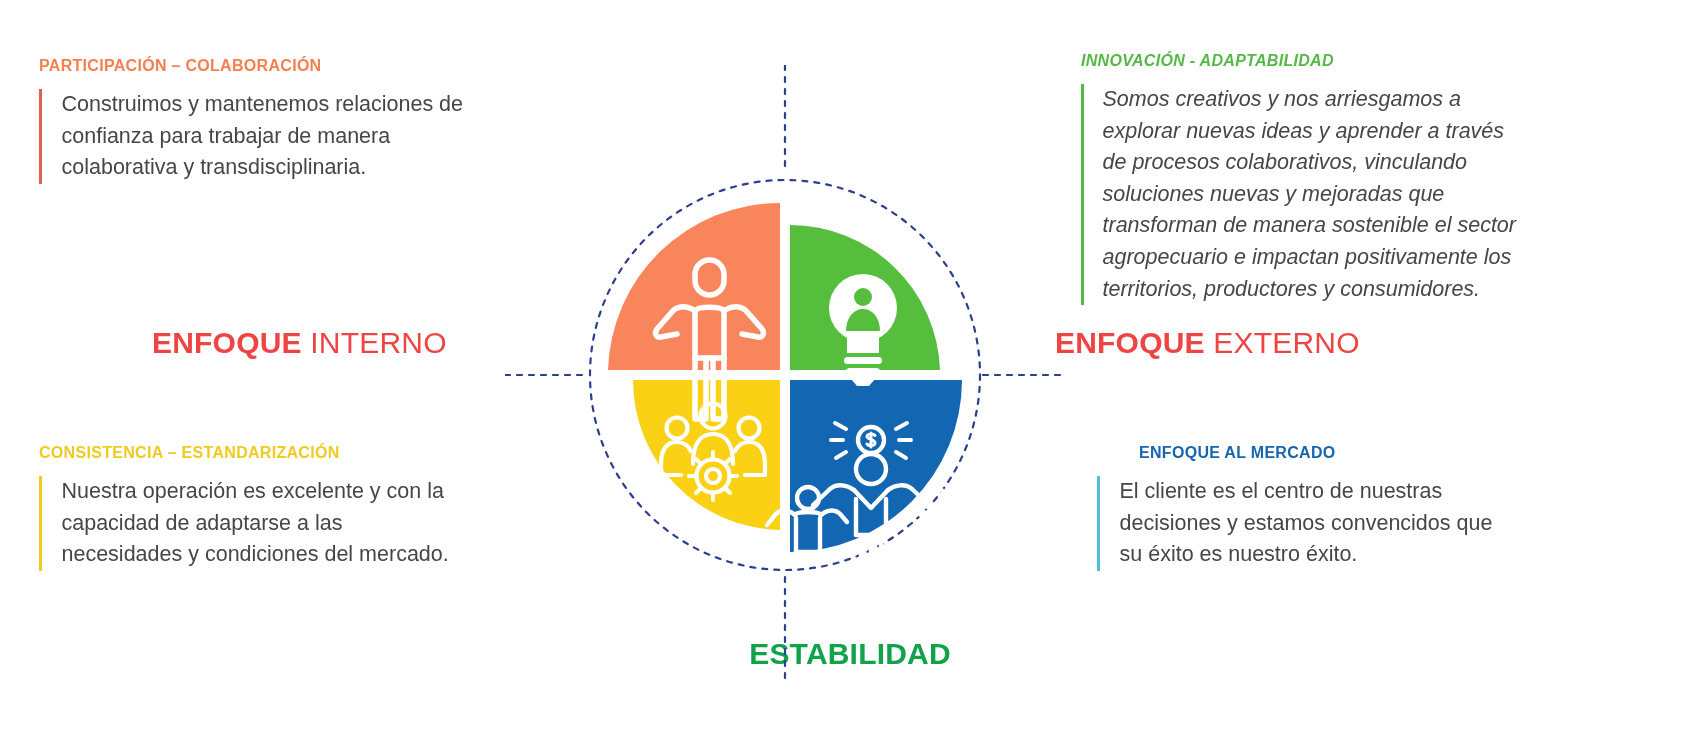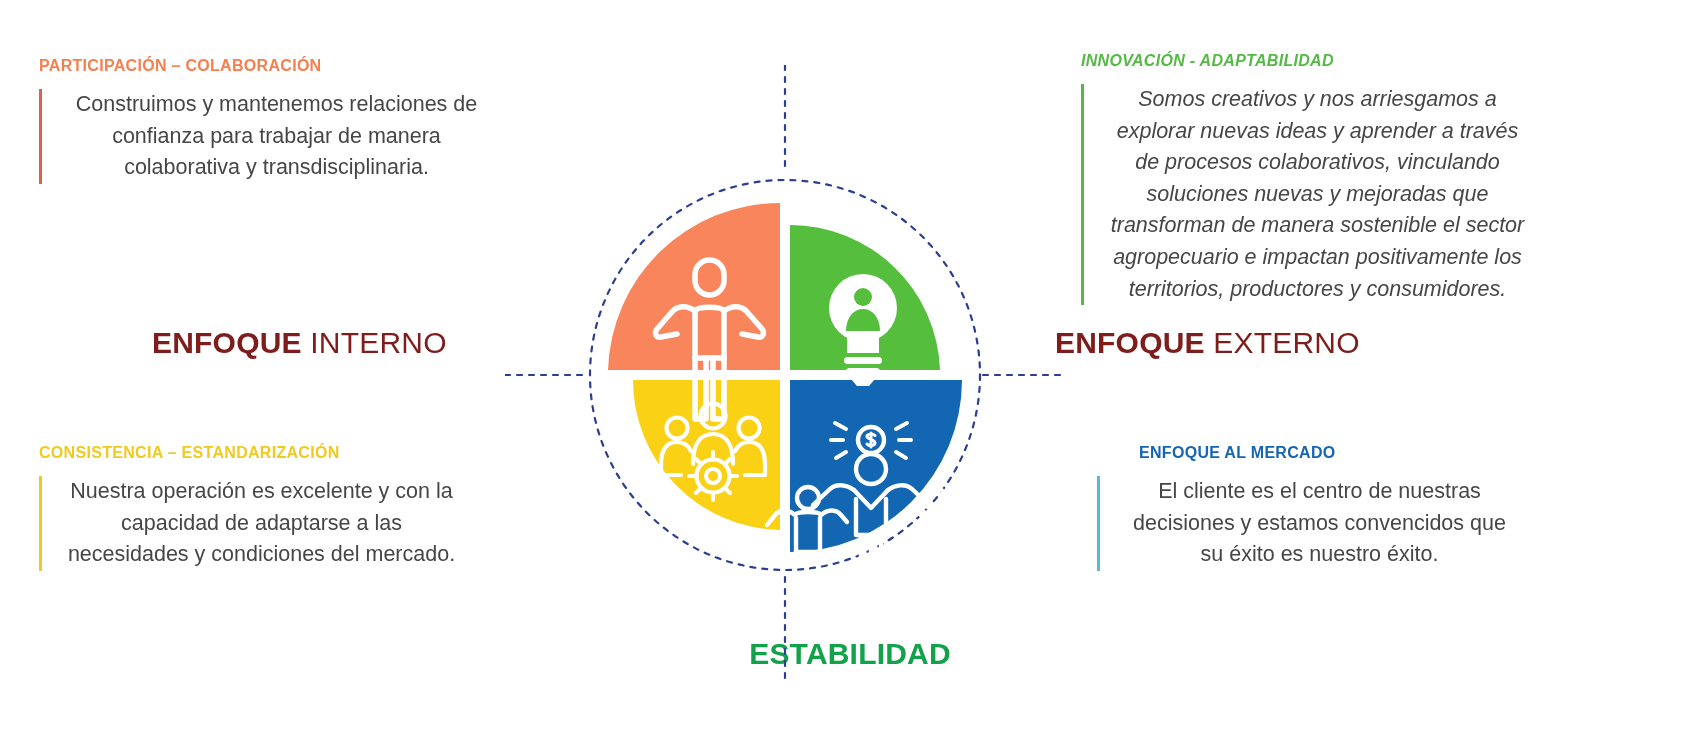--- a/index.html
+++ b/index.html
@@ -16,21 +16,21 @@
     height: 756px;
     background: #ffffff;
   }
 
   
   .axis-label {
     position: absolute;
     font-size: 30px;
     letter-spacing: 0.2px;
     white-space: nowrap;
-    color: #7f1d1d;
+    color: #ef4444;
   }
   .axis-label .bold { font-weight: bold; }
   .axis-label .thin { font-weight: normal; }
 
   #label-flexibilidad {
     left: 0; right: 0; top: 22px;
     text-align: center;
     font-weight: bold;
     font-size: 30px;
     color: #12A24A;
@@ -54,21 +54,20 @@
   .quad-title {
     font-weight: bold;
     font-size: 16px;
     letter-spacing: 0.3px;
     white-space: nowrap;
     margin-bottom: 14px;
   }
   .quad-body-wrap {
     display: flex;
     align-items: stretch;
-    text-align: center;
   }
   .quad-bar {
     width: 2.5px;
     flex: 0 0 auto;
     margin-right: 20px;
   }
   .quad-body {
     font-size: 21.5px;
     line-height: 1.47;
     color: #464646;

